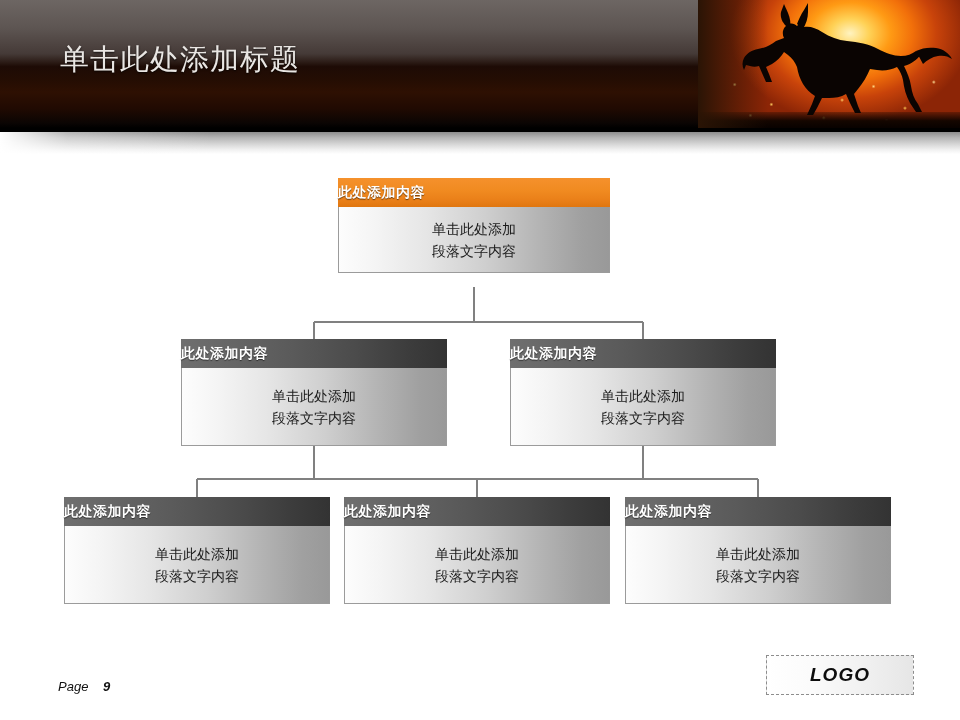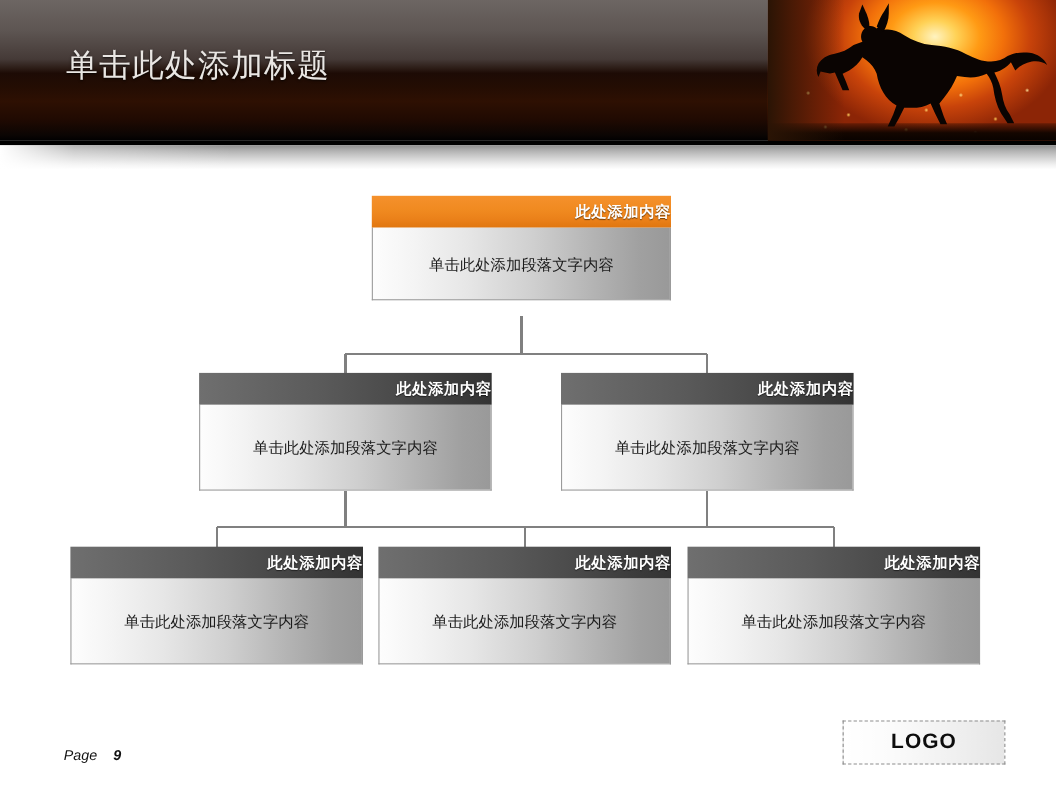--- a/index.html
+++ b/index.html
@@ -124,43 +124,43 @@
     pointer-events: none;
   }
 
   .node {
     position: absolute;
   }
   .node-header {
     box-sizing: border-box;
     height: 29px;
     line-height: 29px;
-    text-align: right;
+    text-align: left;
     font-size: 14px;
     font-weight: bold;
     color: #ffffff;
     letter-spacing: 0.5px;
     text-shadow: 0 1px 1px rgba(0,0,0,0.55);
-    padding-left: 24px;
   }
   .node-header.orange {
     background: linear-gradient(to bottom, #f5912c 0%, #f08a20 45%, #ea8019 75%, #e0760f 100%);
   }
   .node-header.gray {
     background: linear-gradient(to right, #6f6f6f 0%, #666666 18%, #5a5a5a 42%, #4b4b4b 66%, #3c3c3c 86%, #333333 100%);
   }
   .node-body {
     box-sizing: border-box;
     border: 1px solid #9b9b9b;
     border-top: none;
     background: linear-gradient(to right, #fdfdfd 0%, #f4f4f4 14%, #e6e6e6 32%, #cfcfcf 54%, #b4b4b4 74%, #a0a0a0 90%, #999999 100%);
     text-align: center;
     font-size: 14px;
     color: #1b1b1b;
     display: flex;
+    flex-direction: column;
     align-items: center;
     justify-content: center;
   }
   .node-body .line {
     line-height: 22px;
     white-space: nowrap;
   }
 
   
   #node-root { left: 338px; top: 178px; width: 272px; }
@@ -198,20 +198,21 @@
   }
   .logo-box {
     position: absolute;
     left: 766px; top: 655px;
     width: 146px; height: 38px;
     border: 1px dashed #8d8d8d;
     background: linear-gradient(to right, #ffffff 0%, #fbfbfb 30%, #f2f2f2 62%, #e6e6e6 100%);
     display: flex;
     align-items: center;
     justify-content: center;
+    font-style: italic;
   }
   .logo-text {
     font-size: 19px;
     font-weight: bold;
     color: #0d0d0d;
     letter-spacing: 1px;
   }
 </style>
 </head>
 <body>

